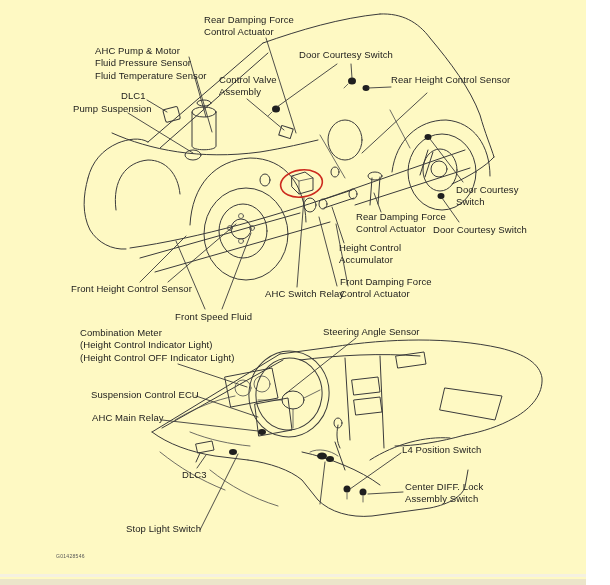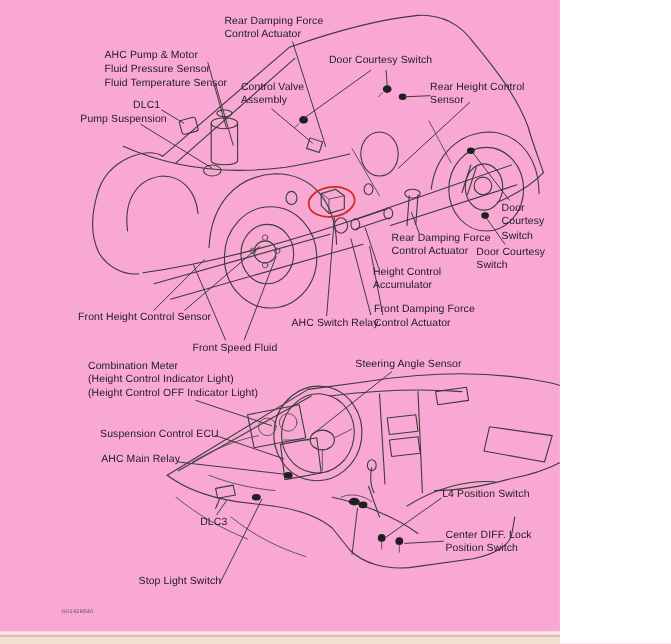--- a/index.html
+++ b/index.html
@@ -1,16 +1,16 @@
 <!DOCTYPE html>
 <html><head>
 <meta charset="utf-8">
 <style>
   html,body{margin:0;padding:0;background:#ffffff;}
-  .canvas{position:relative;width:509px;height:585px;background:#f9a8d4;overflow:hidden;
+  .canvas{position:relative;width:586px;height:585px;background:#fef9c3;overflow:hidden;
           font-family:"Liberation Sans",sans-serif;}
   svg{position:absolute;left:0;top:0;}
   .art{stroke:#3b3b3b;stroke-width:1;fill:none;stroke-linecap:round;stroke-linejoin:round;}
   .artThin{stroke:#4a4a4a;stroke-width:.8;fill:none;stroke-linecap:round;}
   .blob{fill:#1f1f1f;stroke:none;}
   .leader{stroke:#3b3b3b;stroke-width:.9;fill:none;stroke-linecap:round;}
   .hl{stroke:#cc2a1e;stroke-width:1.6;fill:none;}
   .lbl{position:absolute;font-size:9.5px;line-height:12.3px;color:#1b1b1b;
        white-space:pre-line;letter-spacing:.1px;}
   .gcode{position:absolute;font-size:5px;color:#555;letter-spacing:.3px;}
@@ -217,19 +217,19 @@
   <div class="lbl" style="left:80px;top:327px">Combination Meter
 (Height Control Indicator Light)
 (Height Control OFF Indicator Light)</div>
   <div class="lbl" style="left:323px;top:326px">Steering Angle Sensor</div>
   <div class="lbl" style="left:91px;top:389px">Suspension Control ECU</div>
   <div class="lbl" style="left:92px;top:412px">AHC Main Relay</div>
   <div class="lbl" style="left:182px;top:469px">DLC3</div>
   <div class="lbl" style="left:126px;top:523px">Stop Light Switch</div>
   <div class="lbl" style="left:402px;top:444px">L4 Position Switch</div>
   <div class="lbl" style="left:405px;top:481px">Center DIFF. Lock
-Position Switch</div>
+Assembly Switch</div>
 
   <div class="gcode" style="left:56px;top:553px">G01428546</div>
 
   <div class="stripe1"></div>
   <div class="stripe2"></div>
 </div>
 
 </body></html>

